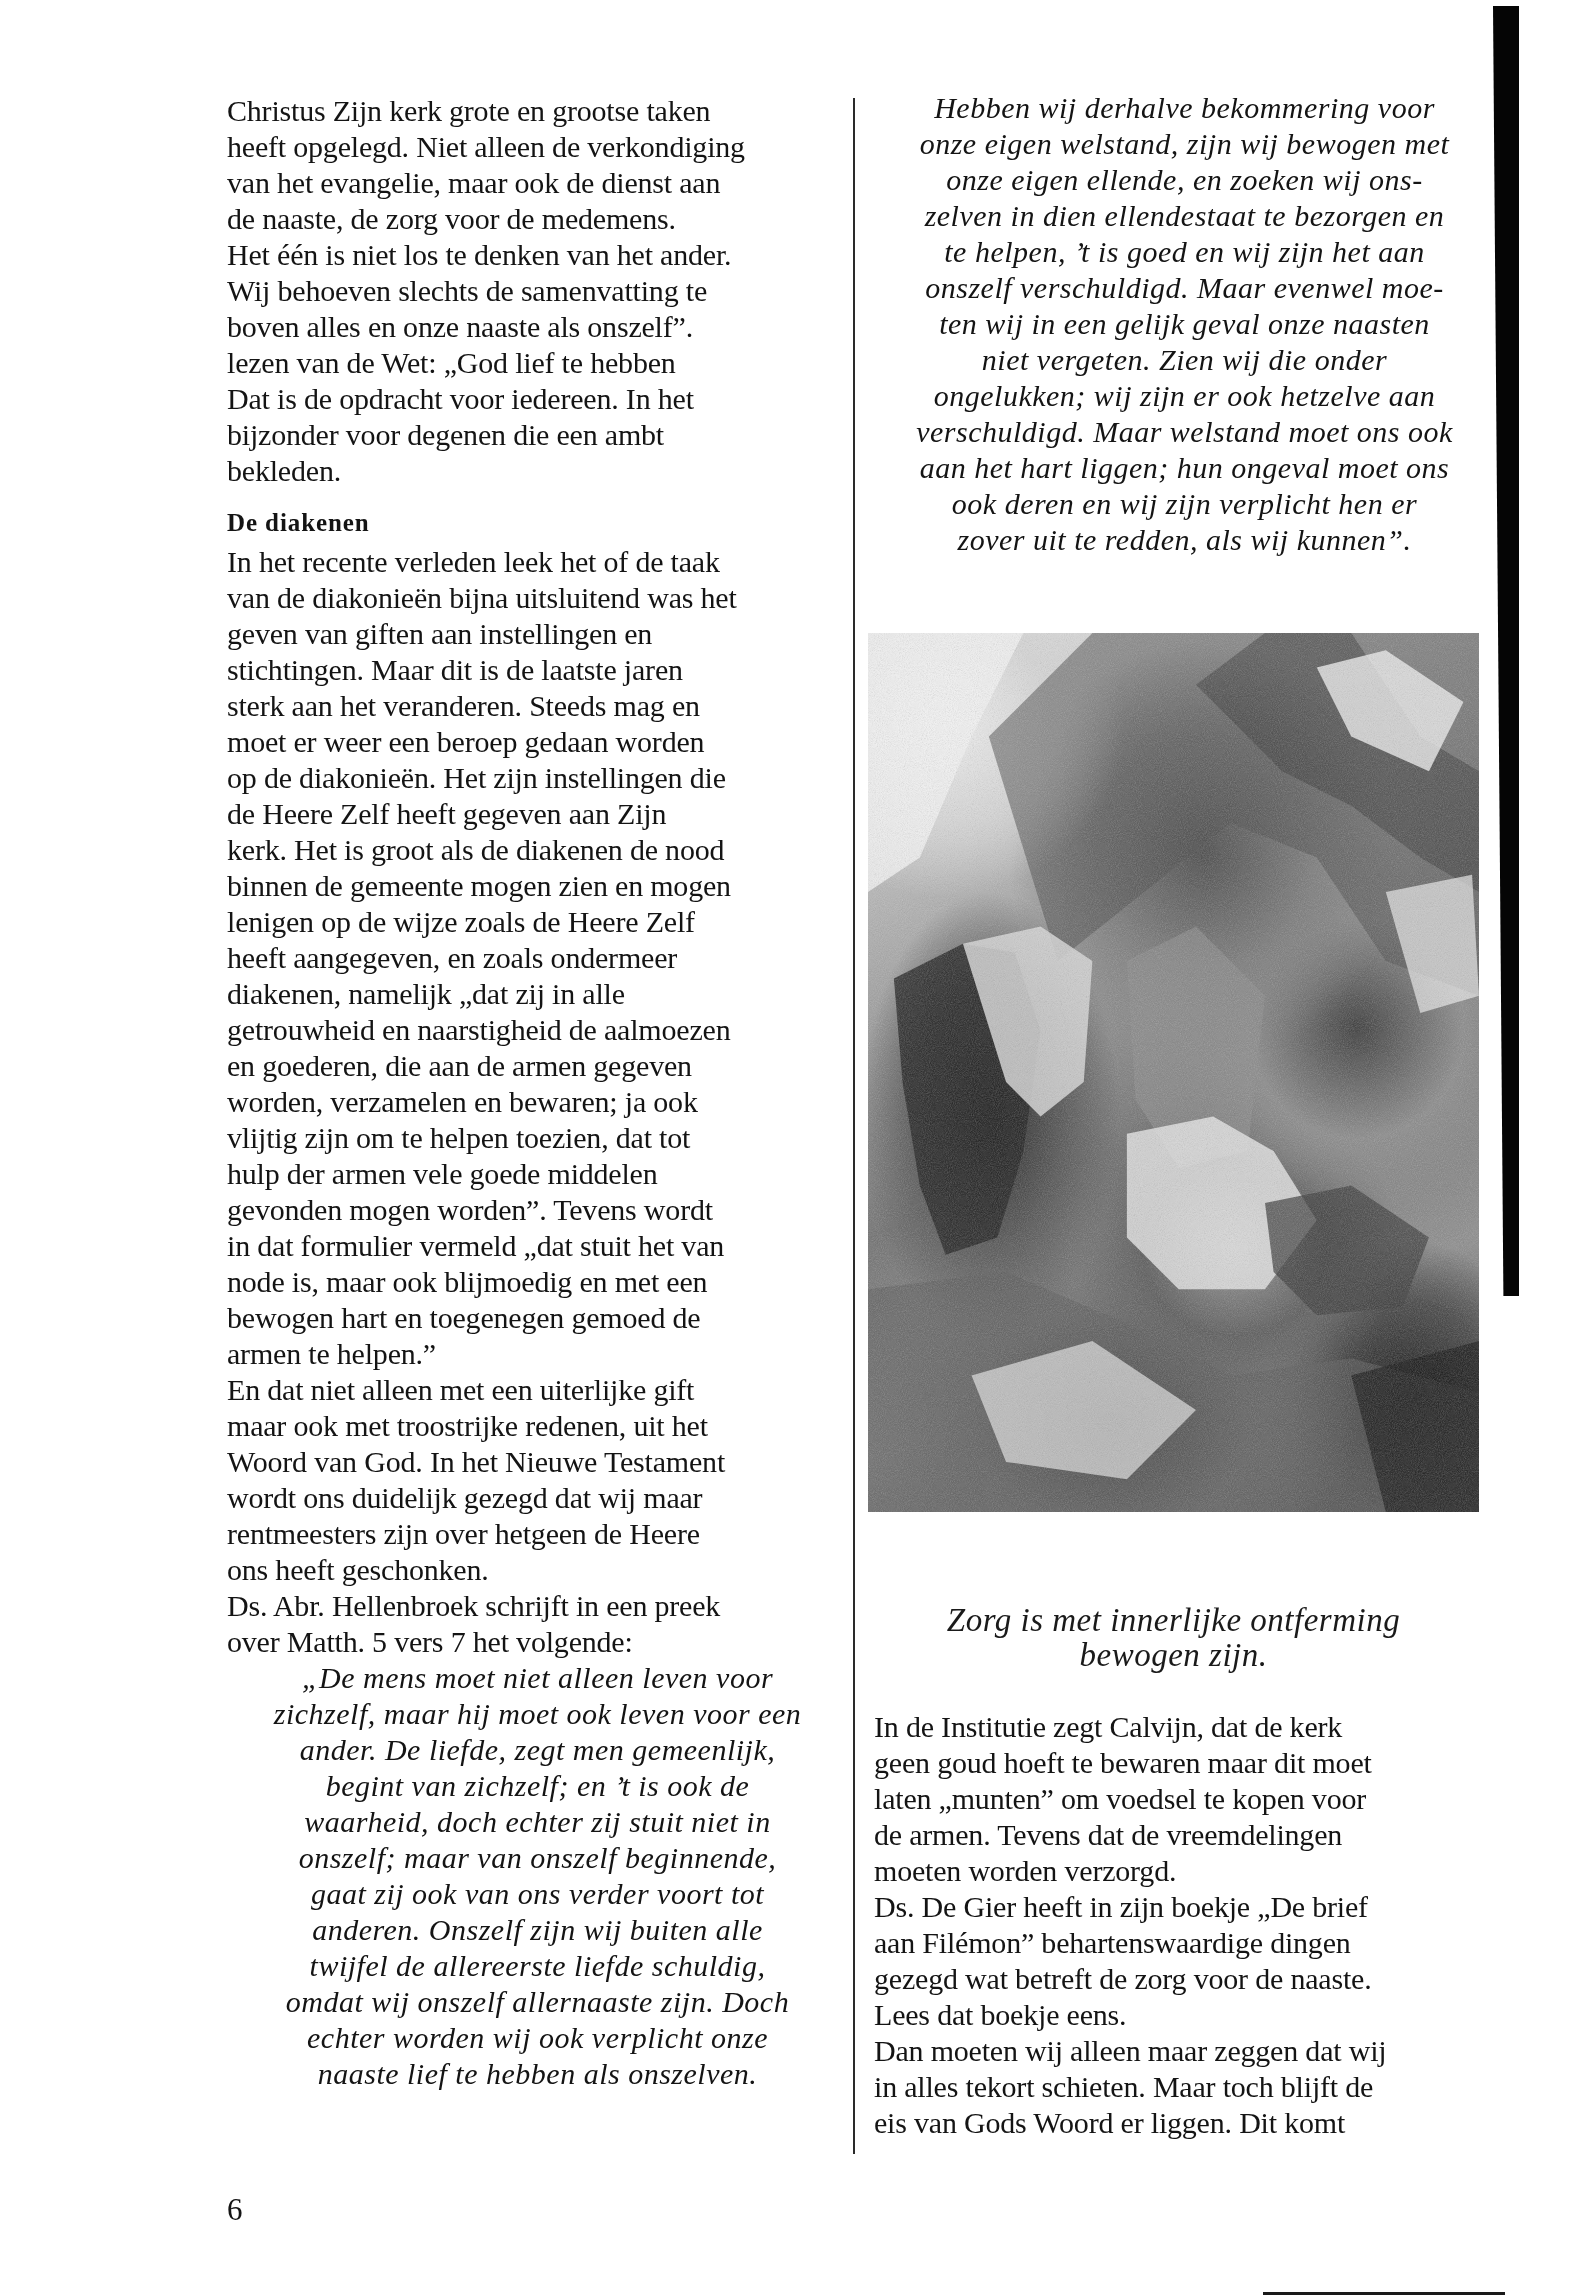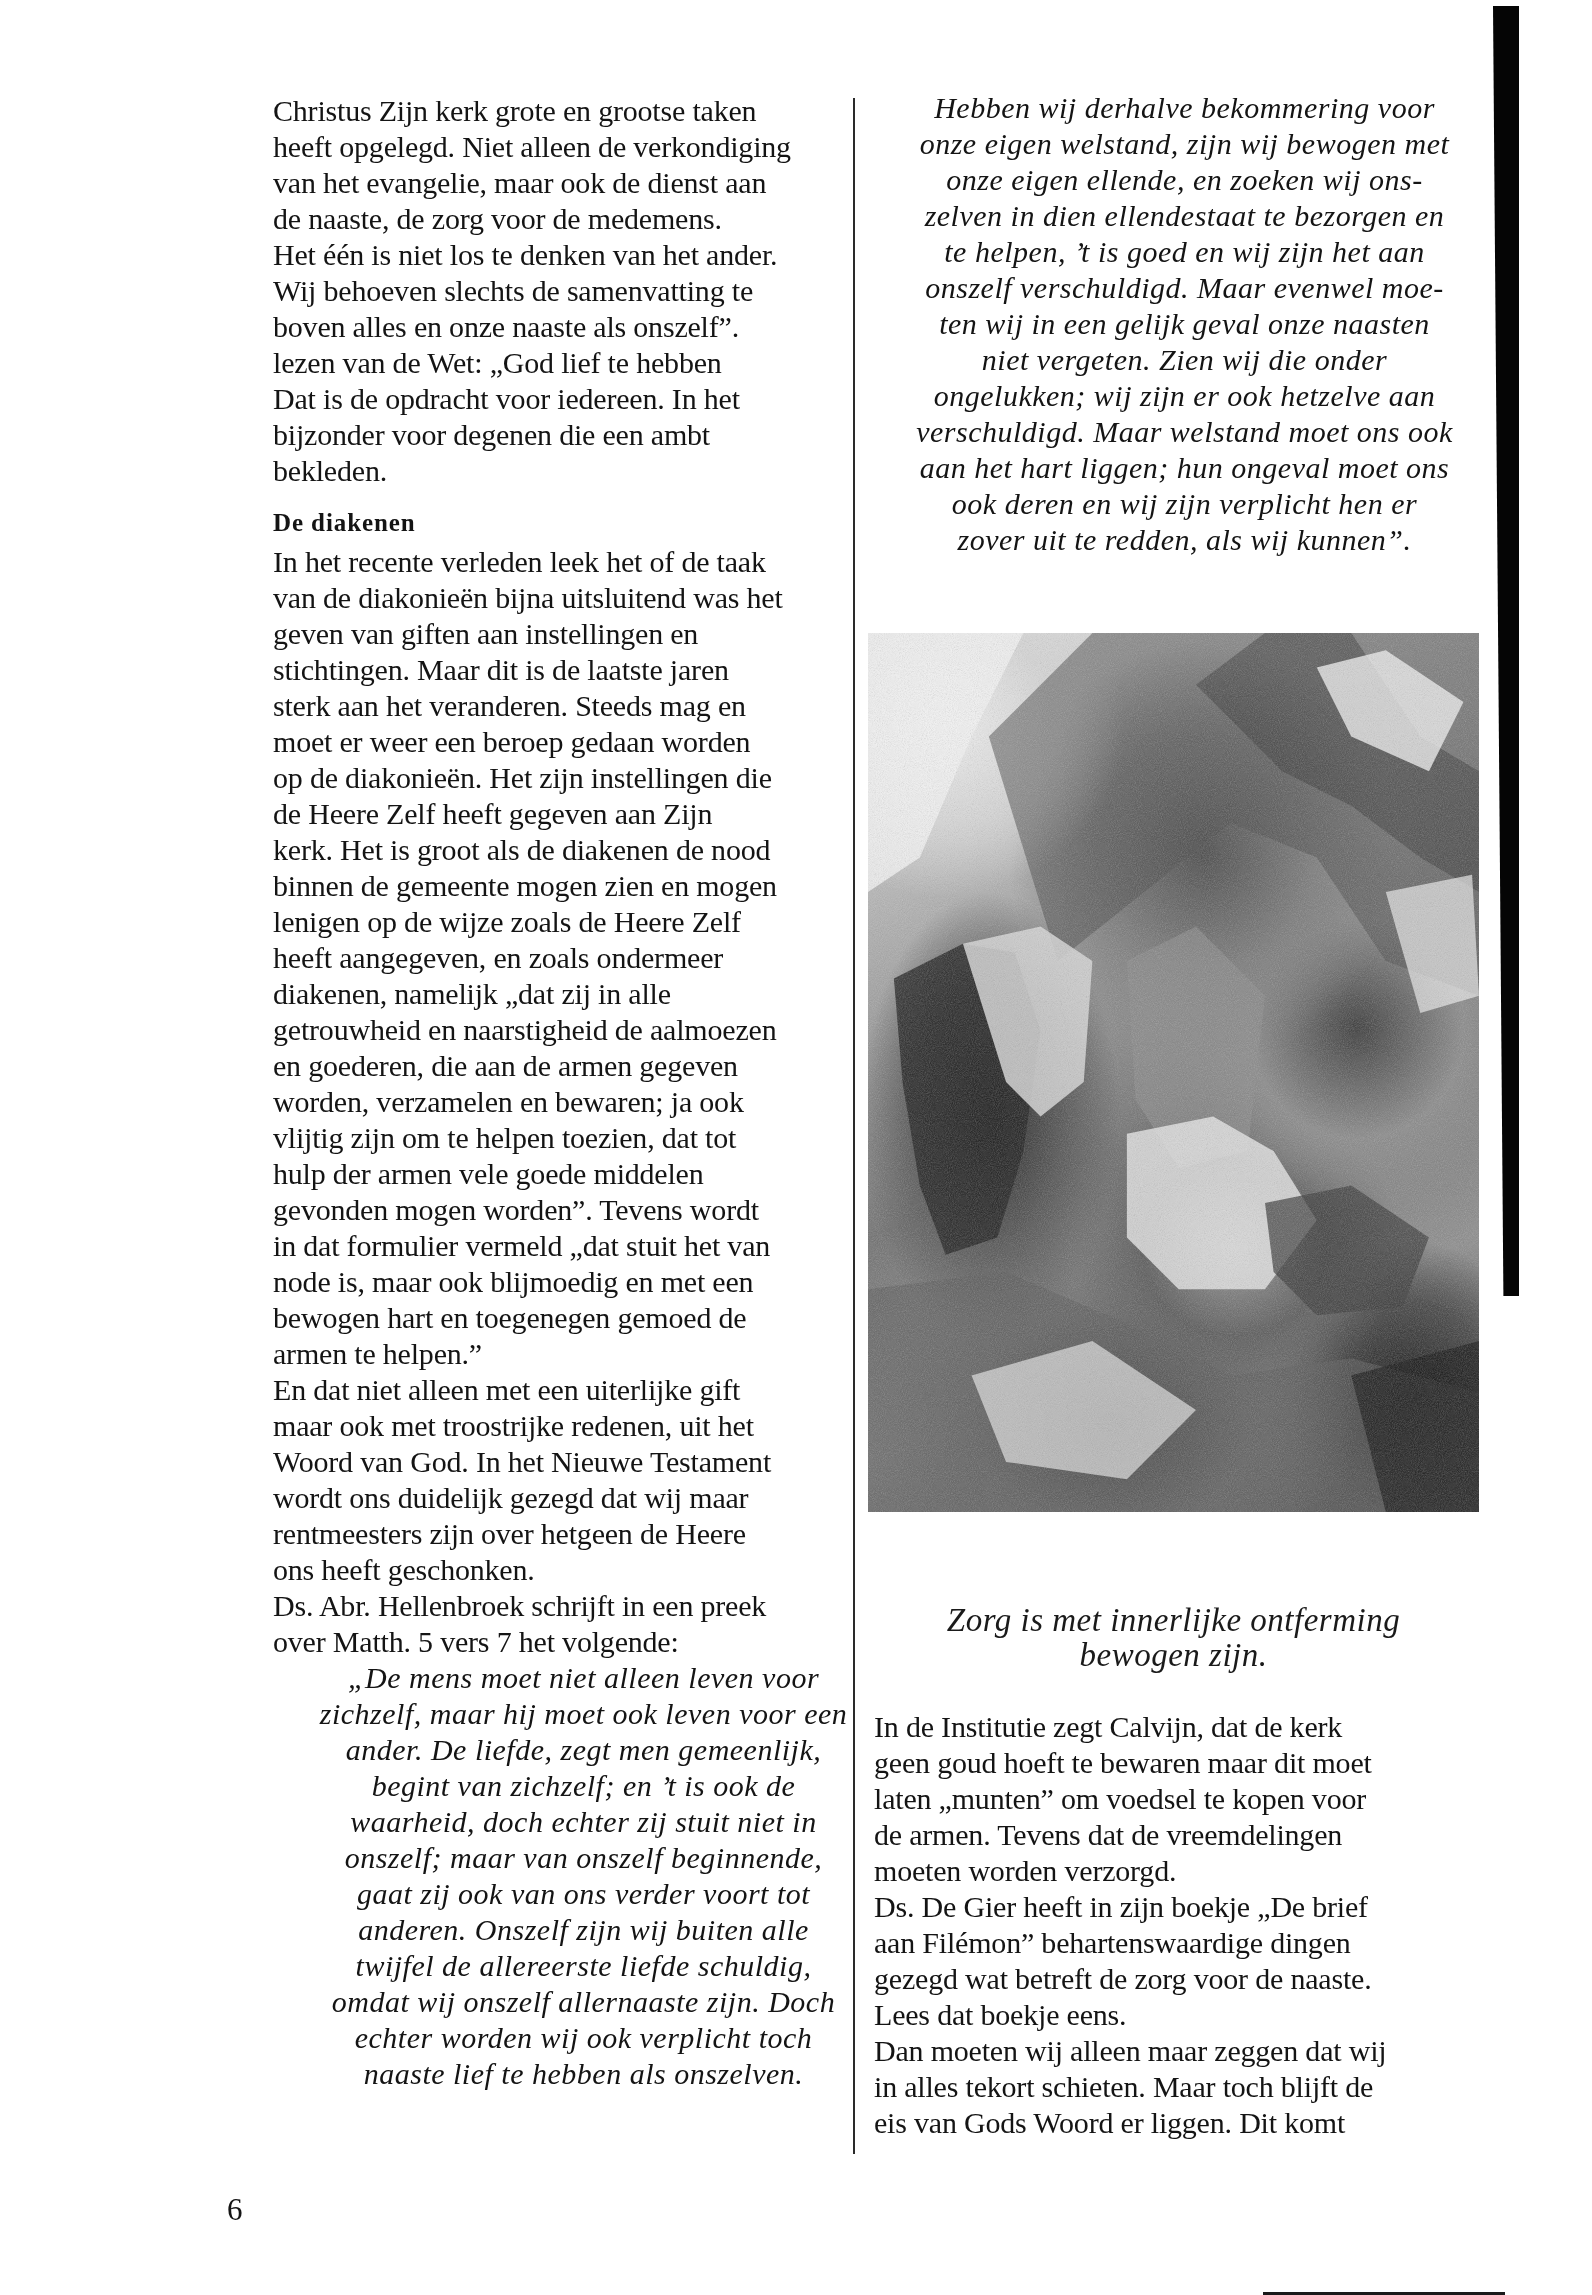--- a/index.html
+++ b/index.html
@@ -18,21 +18,20 @@
     .col {
       position: absolute;
       font-size: 30px;
       line-height: 36px;
       letter-spacing: -0.2px;
     }
     .col-left {
       left: 227px;
       top: 93px;
       width: 621px;
-      margin-left: 46px;
     }
     .col-right-top {
       left: 874px;
       top: 90px;
       width: 621px;
     }
     .col-right-bottom {
       left: 874px;
       top: 1709px;
       width: 621px;
@@ -184,21 +183,21 @@
     <span class="line">„De mens moet niet alleen leven voor</span>
     <span class="line">zichzelf, maar hij moet ook leven voor een</span>
     <span class="line">ander. De liefde, zegt men gemeenlijk,</span>
     <span class="line">begint van zichzelf; en ’t is ook de</span>
     <span class="line">waarheid, doch echter zij stuit niet in</span>
     <span class="line">onszelf; maar van onszelf beginnende,</span>
     <span class="line">gaat zij ook van ons verder voort tot</span>
     <span class="line">anderen. Onszelf zijn wij buiten alle</span>
     <span class="line">twijfel de allereerste liefde schuldig,</span>
     <span class="line">omdat wij onszelf allernaaste zijn. Doch</span>
-    <span class="line">echter worden wij ook verplicht toch</span>
+    <span class="line">echter worden wij ook verplicht onze</span>
     <span class="line">naaste lief te hebben als onszelven.</span>
   </div>
 </div>
 
 <div class="col col-right-top italic">
   <span class="line">Hebben wij derhalve bekommering voor</span>
   <span class="line">onze eigen welstand, zijn wij bewogen met</span>
   <span class="line">onze eigen ellende, en zoeken wij ons-</span>
   <span class="line">zelven in dien ellendestaat te bezorgen en</span>
   <span class="line">te helpen, ’t is goed en wij zijn het aan</span>

